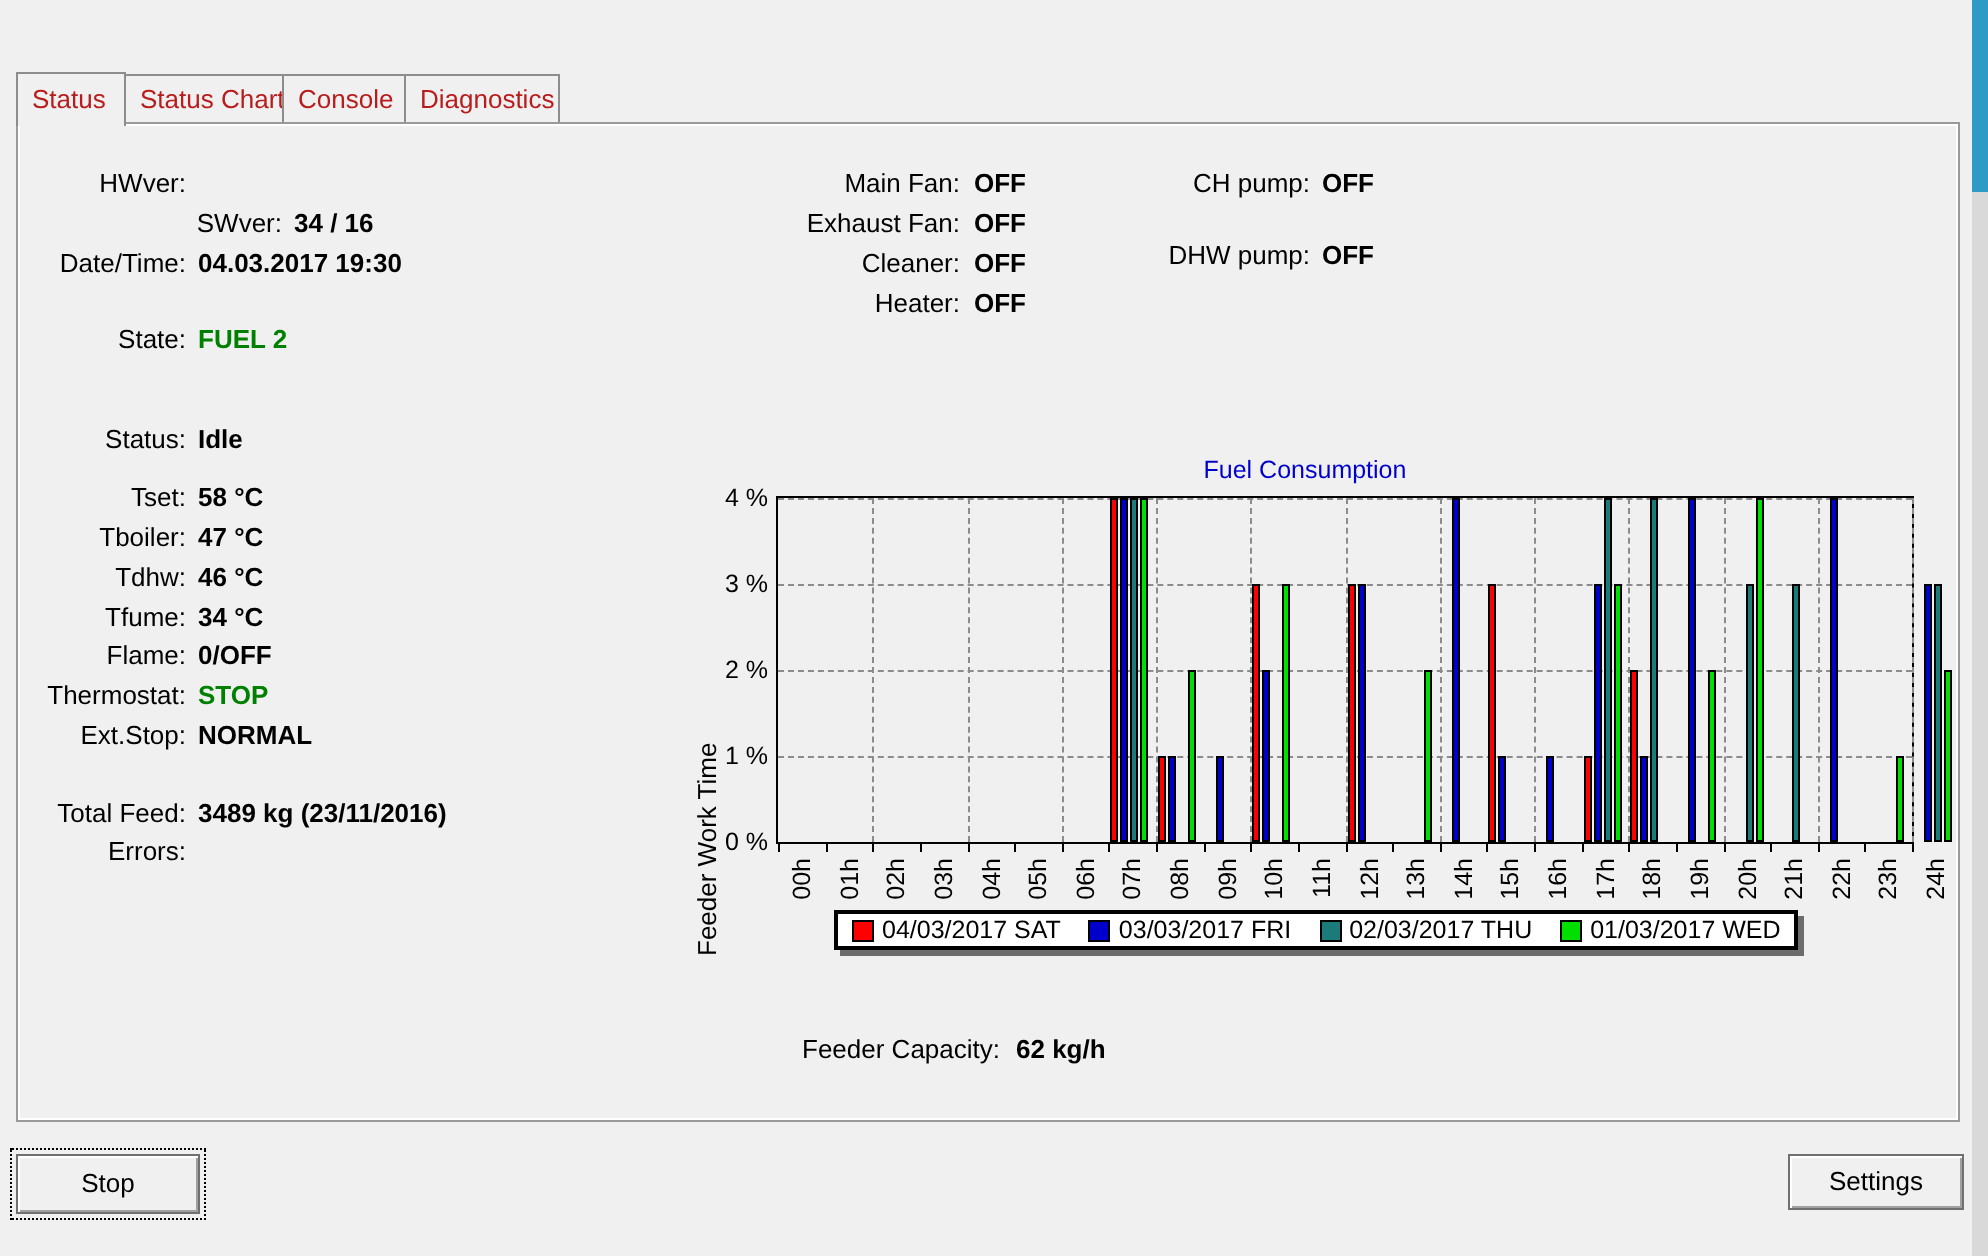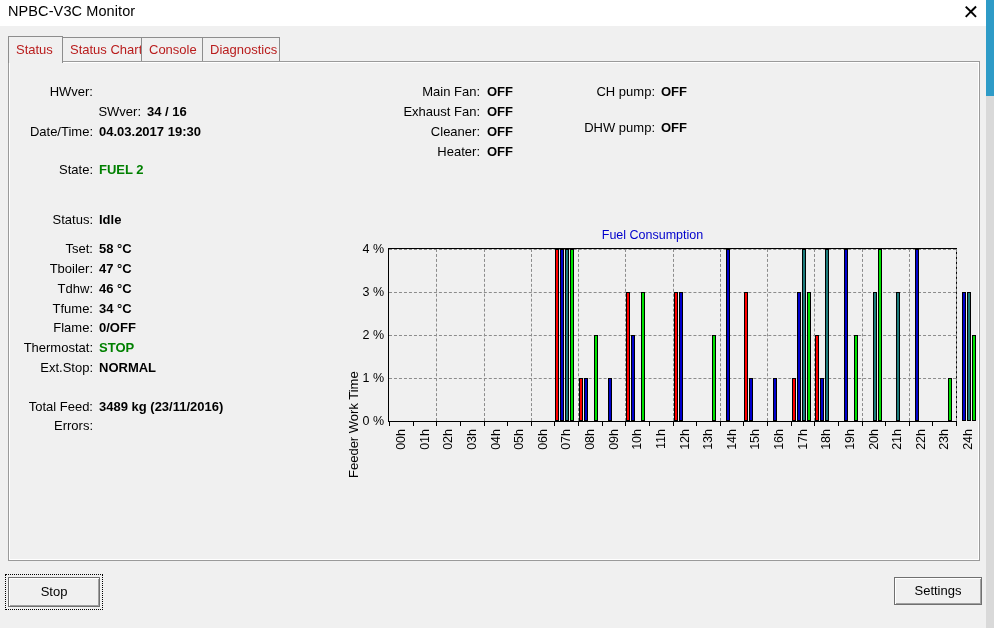--- a/index.html
+++ b/index.html
@@ -154,24 +154,20 @@
   .side-accent-lower {
     position: absolute; right: 0; top: 0; width: 8px; height: 628px;
     background: linear-gradient(to bottom, #2e9bc7 0px, #2e9bc7 96px, #d9d9d9 96px, #d9d9d9 628px);
   }
 </style>
 </head>
 <body>
 
 <div id="app">
 
-  <div class="titlebar">
-    <div class="title-text">NPBC-V3C Monitor</div>
-    <div class="close-btn">✕</div>
-  </div>
 
   <div class="tabstrip" id="tabstrip">
       <div class="tab active" style="left: 0px; width: 55px;"><span>Status</span></div>
       <div class="tab" style="left: 54px; width: 80px;"><span>Status Chart</span></div>
       <div class="tab" style="left: 133px; width: 62px;"><span>Console</span></div>
       <div class="tab" style="left: 194px; width: 78px;"><span>Diagnostics</span></div>
     </div>
 
   <div class="panel">
     <div class="panel-inner-edge"></div>
@@ -369,21 +365,42 @@
         <div class="bar" style="left: 252.25px; width: 4px; height: 129px; background: rgb(0, 224, 0); border: 1px solid rgb(0, 0, 0); box-sizing: border-box;"></div>
         <div class="bar" style="left: 323.125px; width: 4px; height: 86px; background: rgb(0, 224, 0); border: 1px solid rgb(0, 0, 0); box-sizing: border-box;"></div>
         <div class="bar" style="left: 417.625px; width: 4px; height: 129px; background: rgb(0, 224, 0); border: 1px solid rgb(0, 0, 0); box-sizing: border-box;"></div>
         <div class="bar" style="left: 464.875px; width: 4px; height: 86px; background: rgb(0, 224, 0); border: 1px solid rgb(0, 0, 0); box-sizing: border-box;"></div>
         <div class="bar" style="left: 488.5px; width: 4px; height: 172px; background: rgb(0, 224, 0); border: 1px solid rgb(0, 0, 0); box-sizing: border-box;"></div>
         <div class="bar" style="left: 559.375px; width: 4px; height: 43px; background: rgb(0, 224, 0); border: 1px solid rgb(0, 0, 0); box-sizing: border-box;"></div>
         <div class="bar" style="left: 583px; width: 4px; height: 86px; background: rgb(0, 224, 0); border: 1px solid rgb(0, 0, 0); box-sizing: border-box;"></div>
       </div>
   </div>
 
-
+  <div class="legend" id="legend">
+      <div class="leg-item">
+        <span class="leg-sw" style="background: rgb(255, 0, 0);"></span>
+        <span class="leg-txt">04/03/2017 SAT</span>
+      </div>
+      <div class="leg-item">
+        <span class="leg-sw" style="background: rgb(0, 0, 204);"></span>
+        <span class="leg-txt">03/03/2017 FRI</span>
+      </div>
+      <div class="leg-item">
+        <span class="leg-sw" style="background: rgb(27, 122, 122);"></span>
+        <span class="leg-txt">02/03/2017 THU</span>
+      </div>
+      <div class="leg-item">
+        <span class="leg-sw" style="background: rgb(0, 224, 0);"></span>
+        <span class="leg-txt">01/03/2017 WED</span>
+      </div>
+    </div>
+
+  <div class="feeder">
+    <span class="fl">Feeder Capacity:</span><span class="fv">62 kg/h</span>
+  </div>
 
   <div class="btn focused" id="stop-button">
     <span class="cap">Stop</span>
   </div>
   <div class="btn" id="settings-button">
     <span class="cap">Settings</span>
   </div>
 
   <div class="side-accent-lower"></div>
 </div>

